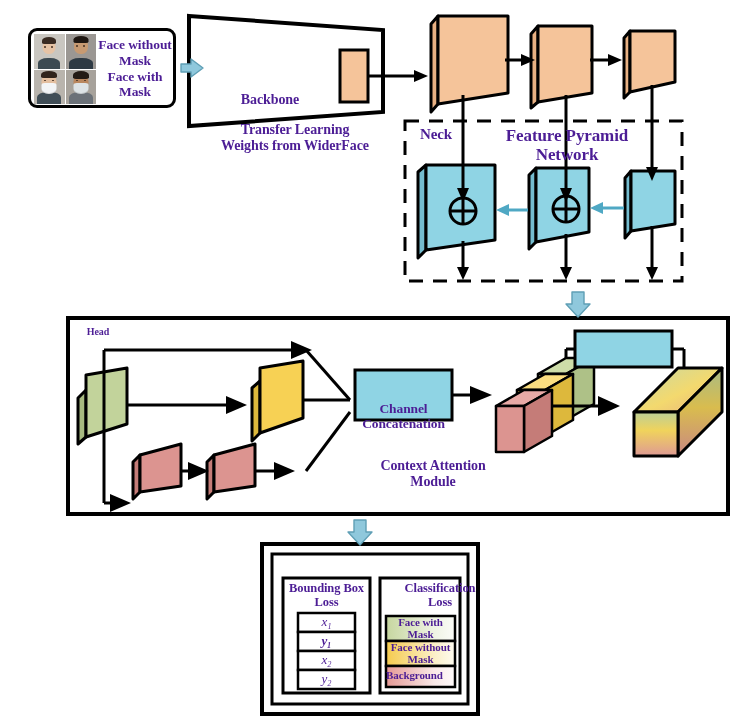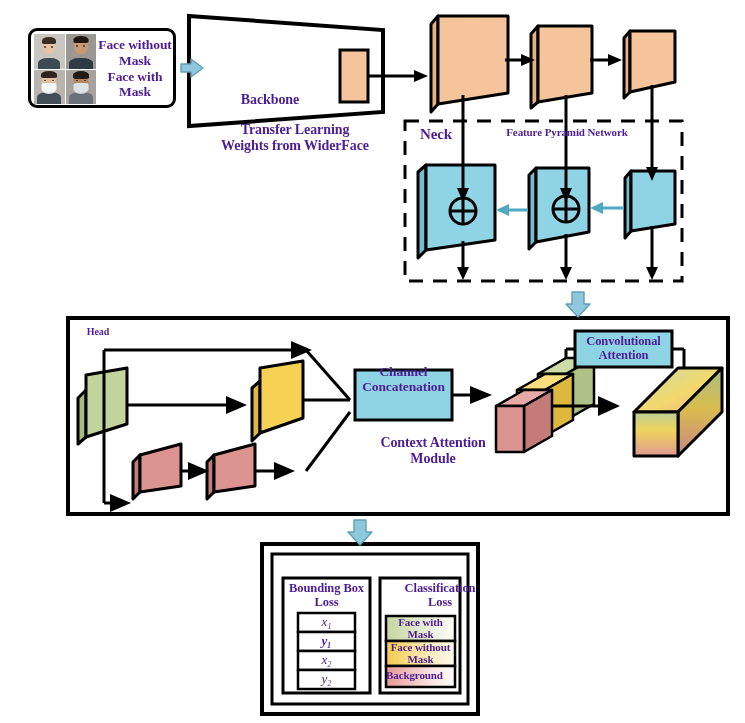--- a/index.html
+++ b/index.html
@@ -391,31 +391,29 @@
 Mask
 Face with
 Mask</div>
   </div>
 
   <div class="lbl" style="left:210px;top:52px;width:120px;font-size:14px;margin-top:40px;">Backbone</div>
   <div class="lbl" style="left:180px;top:122px;width:230px;font-size:14px;">Transfer Learning
 Weights from WiderFace</div>
 
   <div class="lbl" style="left:410px;top:126px;width:52px;font-size:15px;">Neck</div>
-  <div class="lbl" style="left:477px;top:126px;width:180px;font-size:11px;">Feature Pyramid Network</div>
+  <div class="lbl" style="left:477px;top:126px;width:180px;font-size:17px;">Feature Pyramid Network</div>
 
   <div class="lbl" style="left:73px;top:326px;width:50px;font-size:10px;text-align:center;">Head</div>
 
-  <div class="lbl" style="left:356px;top:364px;width:95px;font-size:13.5px;text-align:center;">Channel
+  <div class="lbl" style="left:356px;top:401px;width:95px;font-size:13.5px;text-align:center;">Channel
 Concatenation</div>
 
-  <div class="lbl" style="left:576px;top:335px;width:95px;font-size:12.5px;line-height:1.1;">Convolutional
-Attention</div>
-
-  <div class="lbl" style="left:348px;top:435px;width:170px;font-size:14px;">Context Attention
+
+  <div class="lbl" style="left:348px;top:458px;width:170px;font-size:14px;">Context Attention
 Module</div>
 
   <div class="lbl" style="left:283px;top:582px;width:87px;font-size:12.5px;line-height:1.1;">Bounding Box
 Loss</div>
   <div class="lbl" style="left:380px;top:582px;width:80px;font-size:12.5px;line-height:1.1;padding-left:20px;">Classification
 Loss</div>
 
   <div class="lbl" style="left:298px;top:615px;width:57px;font-size:13px;font-style:italic;font-weight:normal;border-radius:7px;">x₁</div>
   <div class="lbl" style="left:298px;top:634px;width:57px;font-size:13px;font-style:italic;font-weight:bold;border-radius:7px;">y₁</div>
   <div class="lbl" style="left:298px;top:653px;width:57px;font-size:13px;font-style:italic;font-weight:normal;">x₂</div>

